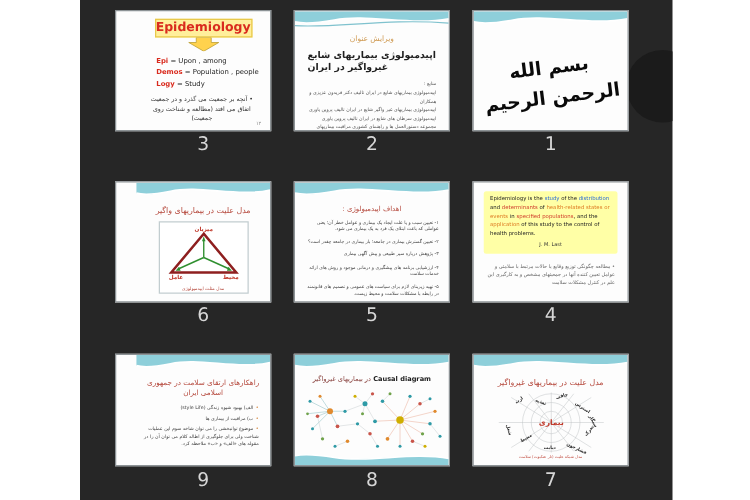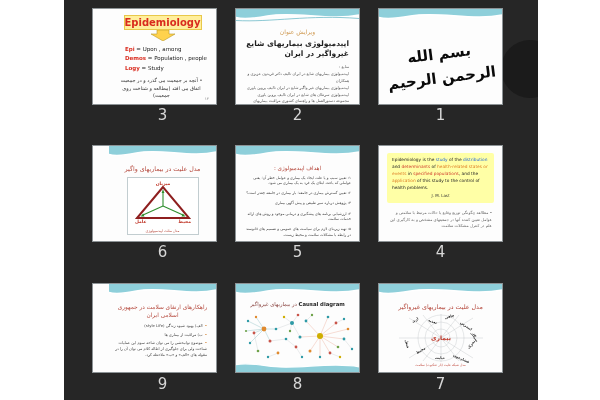--- a/index.html
+++ b/index.html
@@ -18,21 +18,21 @@
   
   .epi-box { margin:6px auto 0; width:78px; text-align:center; background:#ffef9c;
              border:1px solid #e8c84a; color:#d92b1e; font-weight:bold; font-size:10px; padding:1px 0; }
   .epi-arrow { display:block; margin:0 auto; }
   .epi-terms { margin:4px 0 0 16px; font-size:5.5px; color:#222; line-height:1.7; }
   .epi-key { color:#d92b1e; font-weight:bold; }
   .epi-bullet { direction:rtl; margin:4px 10px 0 8px; font-size:5px; color:#333; text-align:center; line-height:1.5; }
   .pgnum { position:absolute; right:7px; bottom:3px; font-size:4px; color:#888; }
   
   .s2-sub { text-align:center; color:#cf9a52; font-size:6px; margin-top:4px; }
-  .s2-title { direction:rtl; text-align:right; color:#1e1e1e; font-weight:bold; font-size:7.5px;
+  .s2-title { direction:rtl; text-align:left; color:#1e1e1e; font-weight:bold; font-size:7.5px;
               line-height:1.35; margin:4px 10px 4px; }
   .s2-refs { direction:rtl; text-align:right; font-size:3.8px; color:#555; margin:5px 10px 0 8px; line-height:1.8; }
   
   .bismillah { margin-top:18px; text-align:center; font-size:15px; font-weight:bold; color:#0a0a0a;
                transform:rotate(-7deg); line-height:1.6; }
   
   .red-title { direction:rtl; text-align:center; color:#b5483c; font-size:6.3px; margin:4px 8px 0; line-height:1.4; }
   
   .triad-box { width:72px; margin:3px auto 0; border:1px solid #c2cdd0; background:#ffffff; padding:2px 2px 1px; }
   .triad-caption { text-align:center; color:#b5483c; font-size:3.6px; margin-top:1px; }

